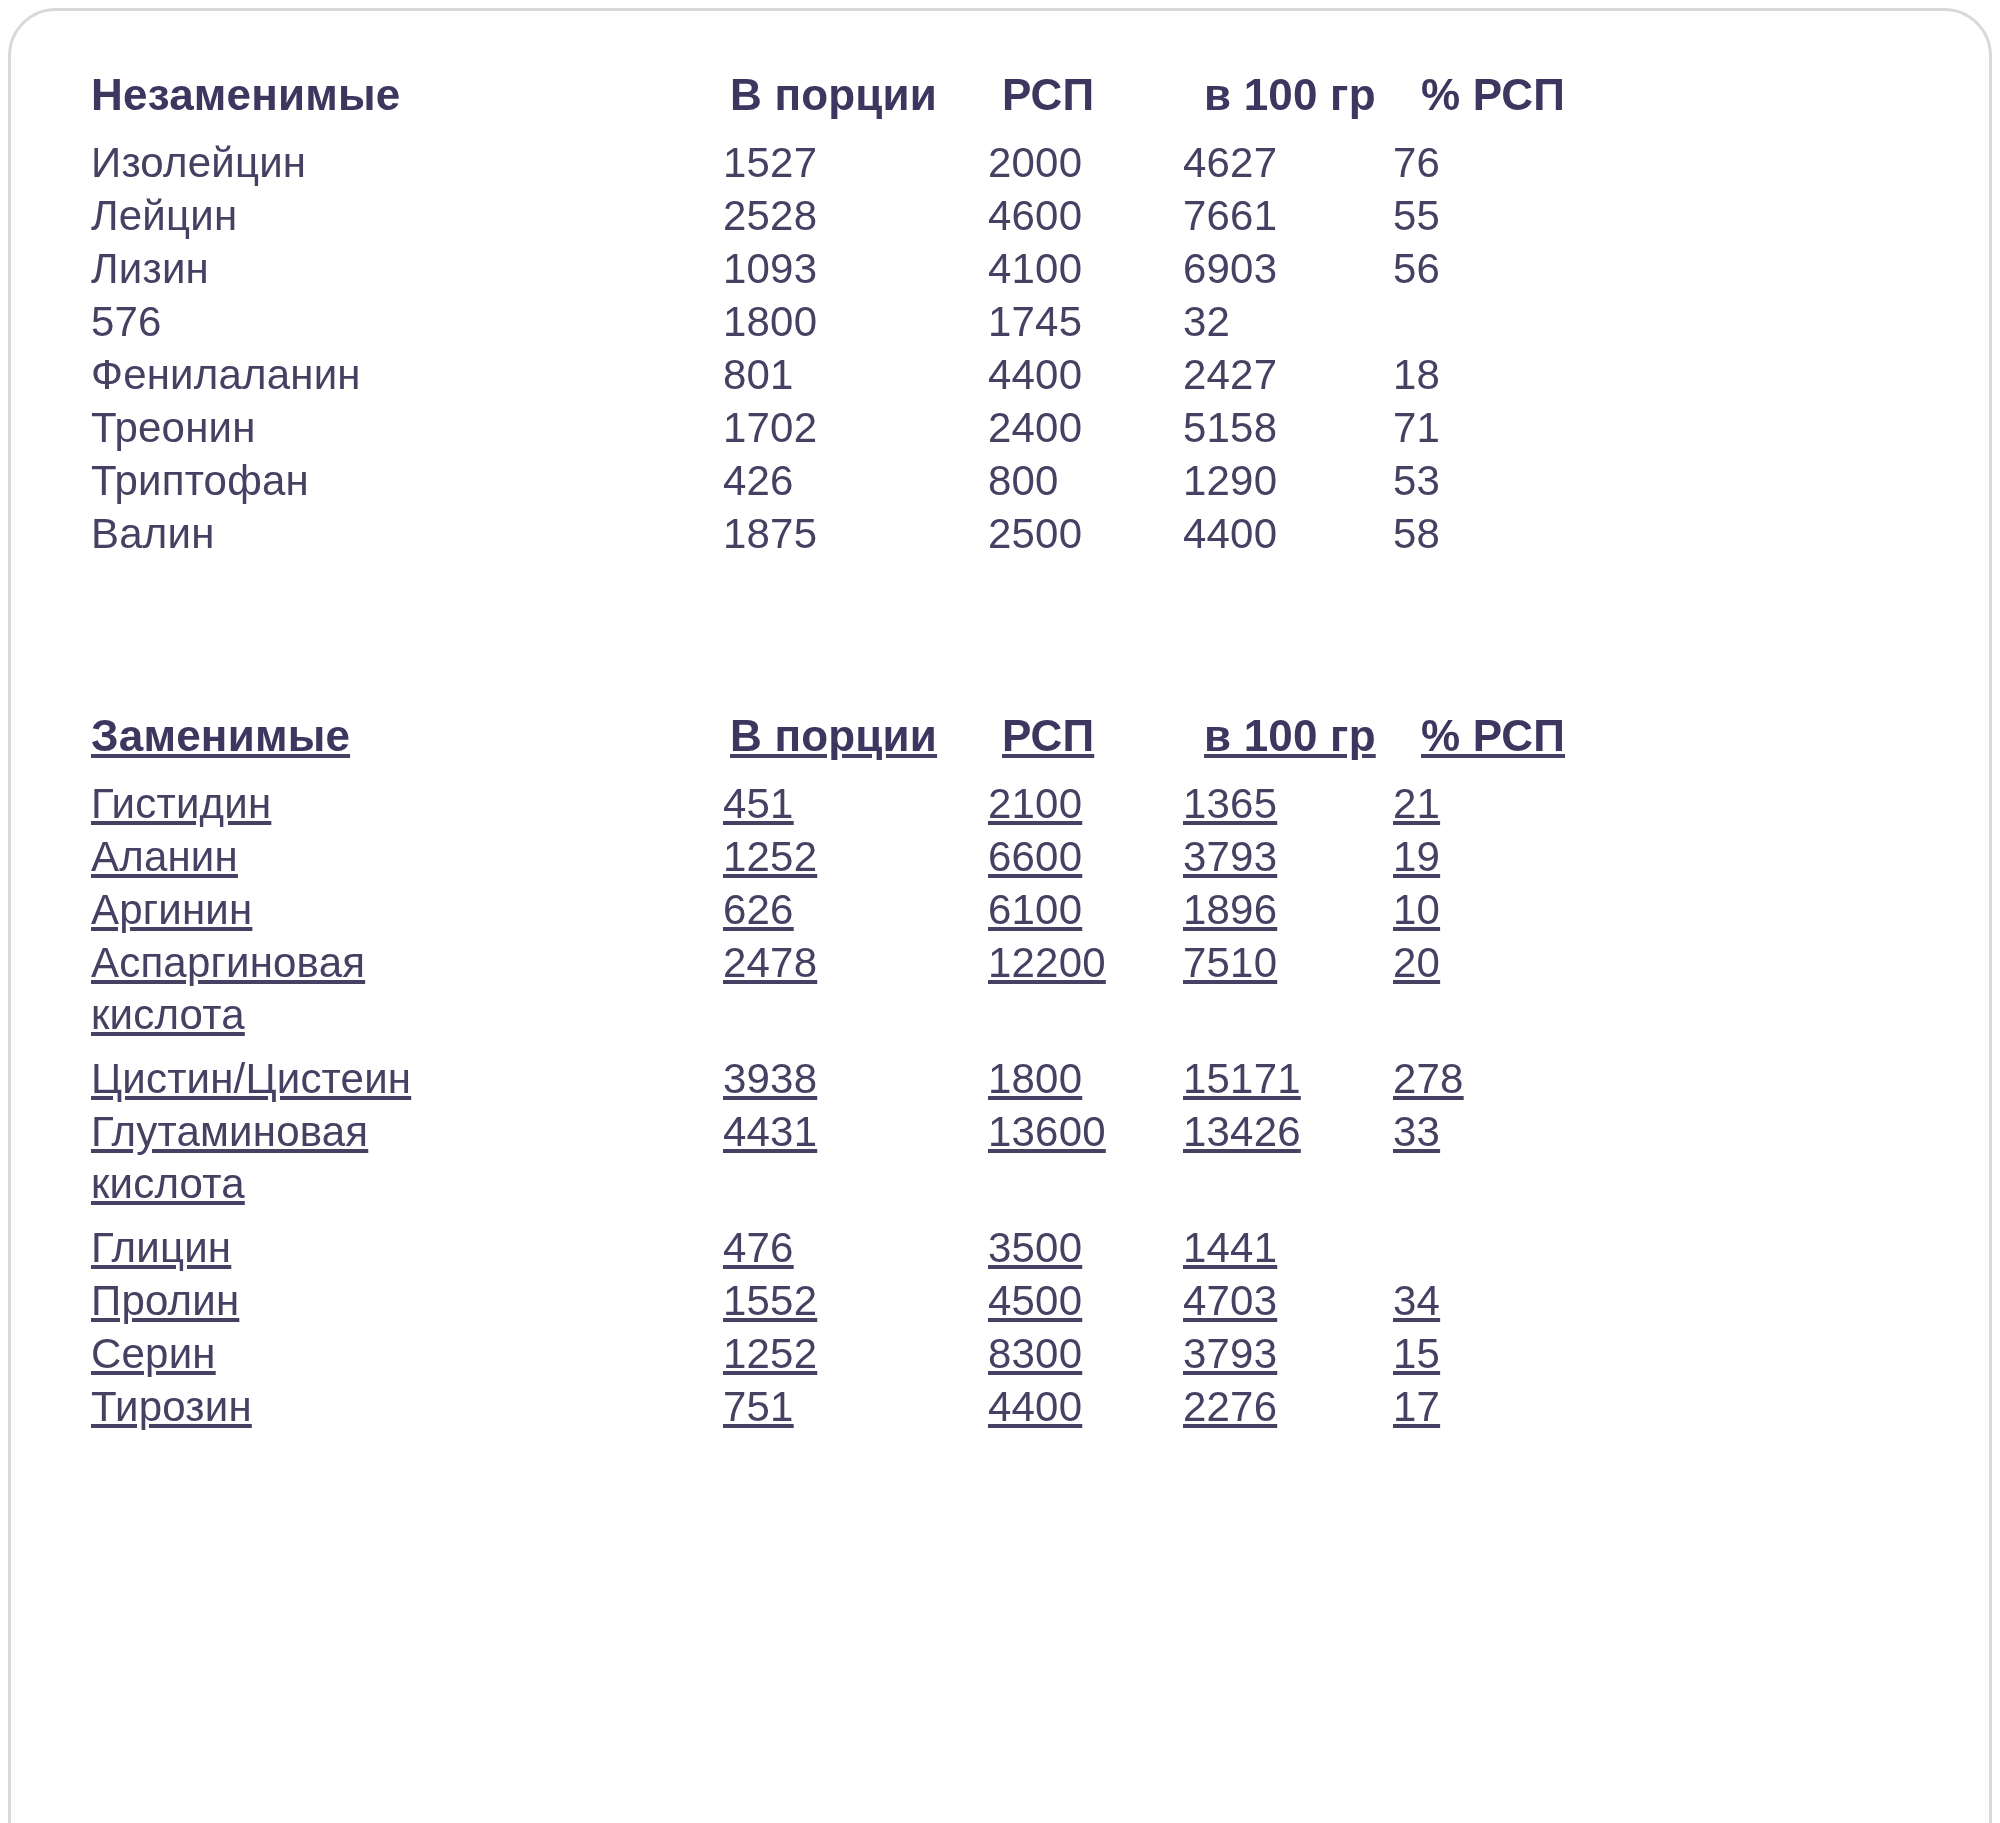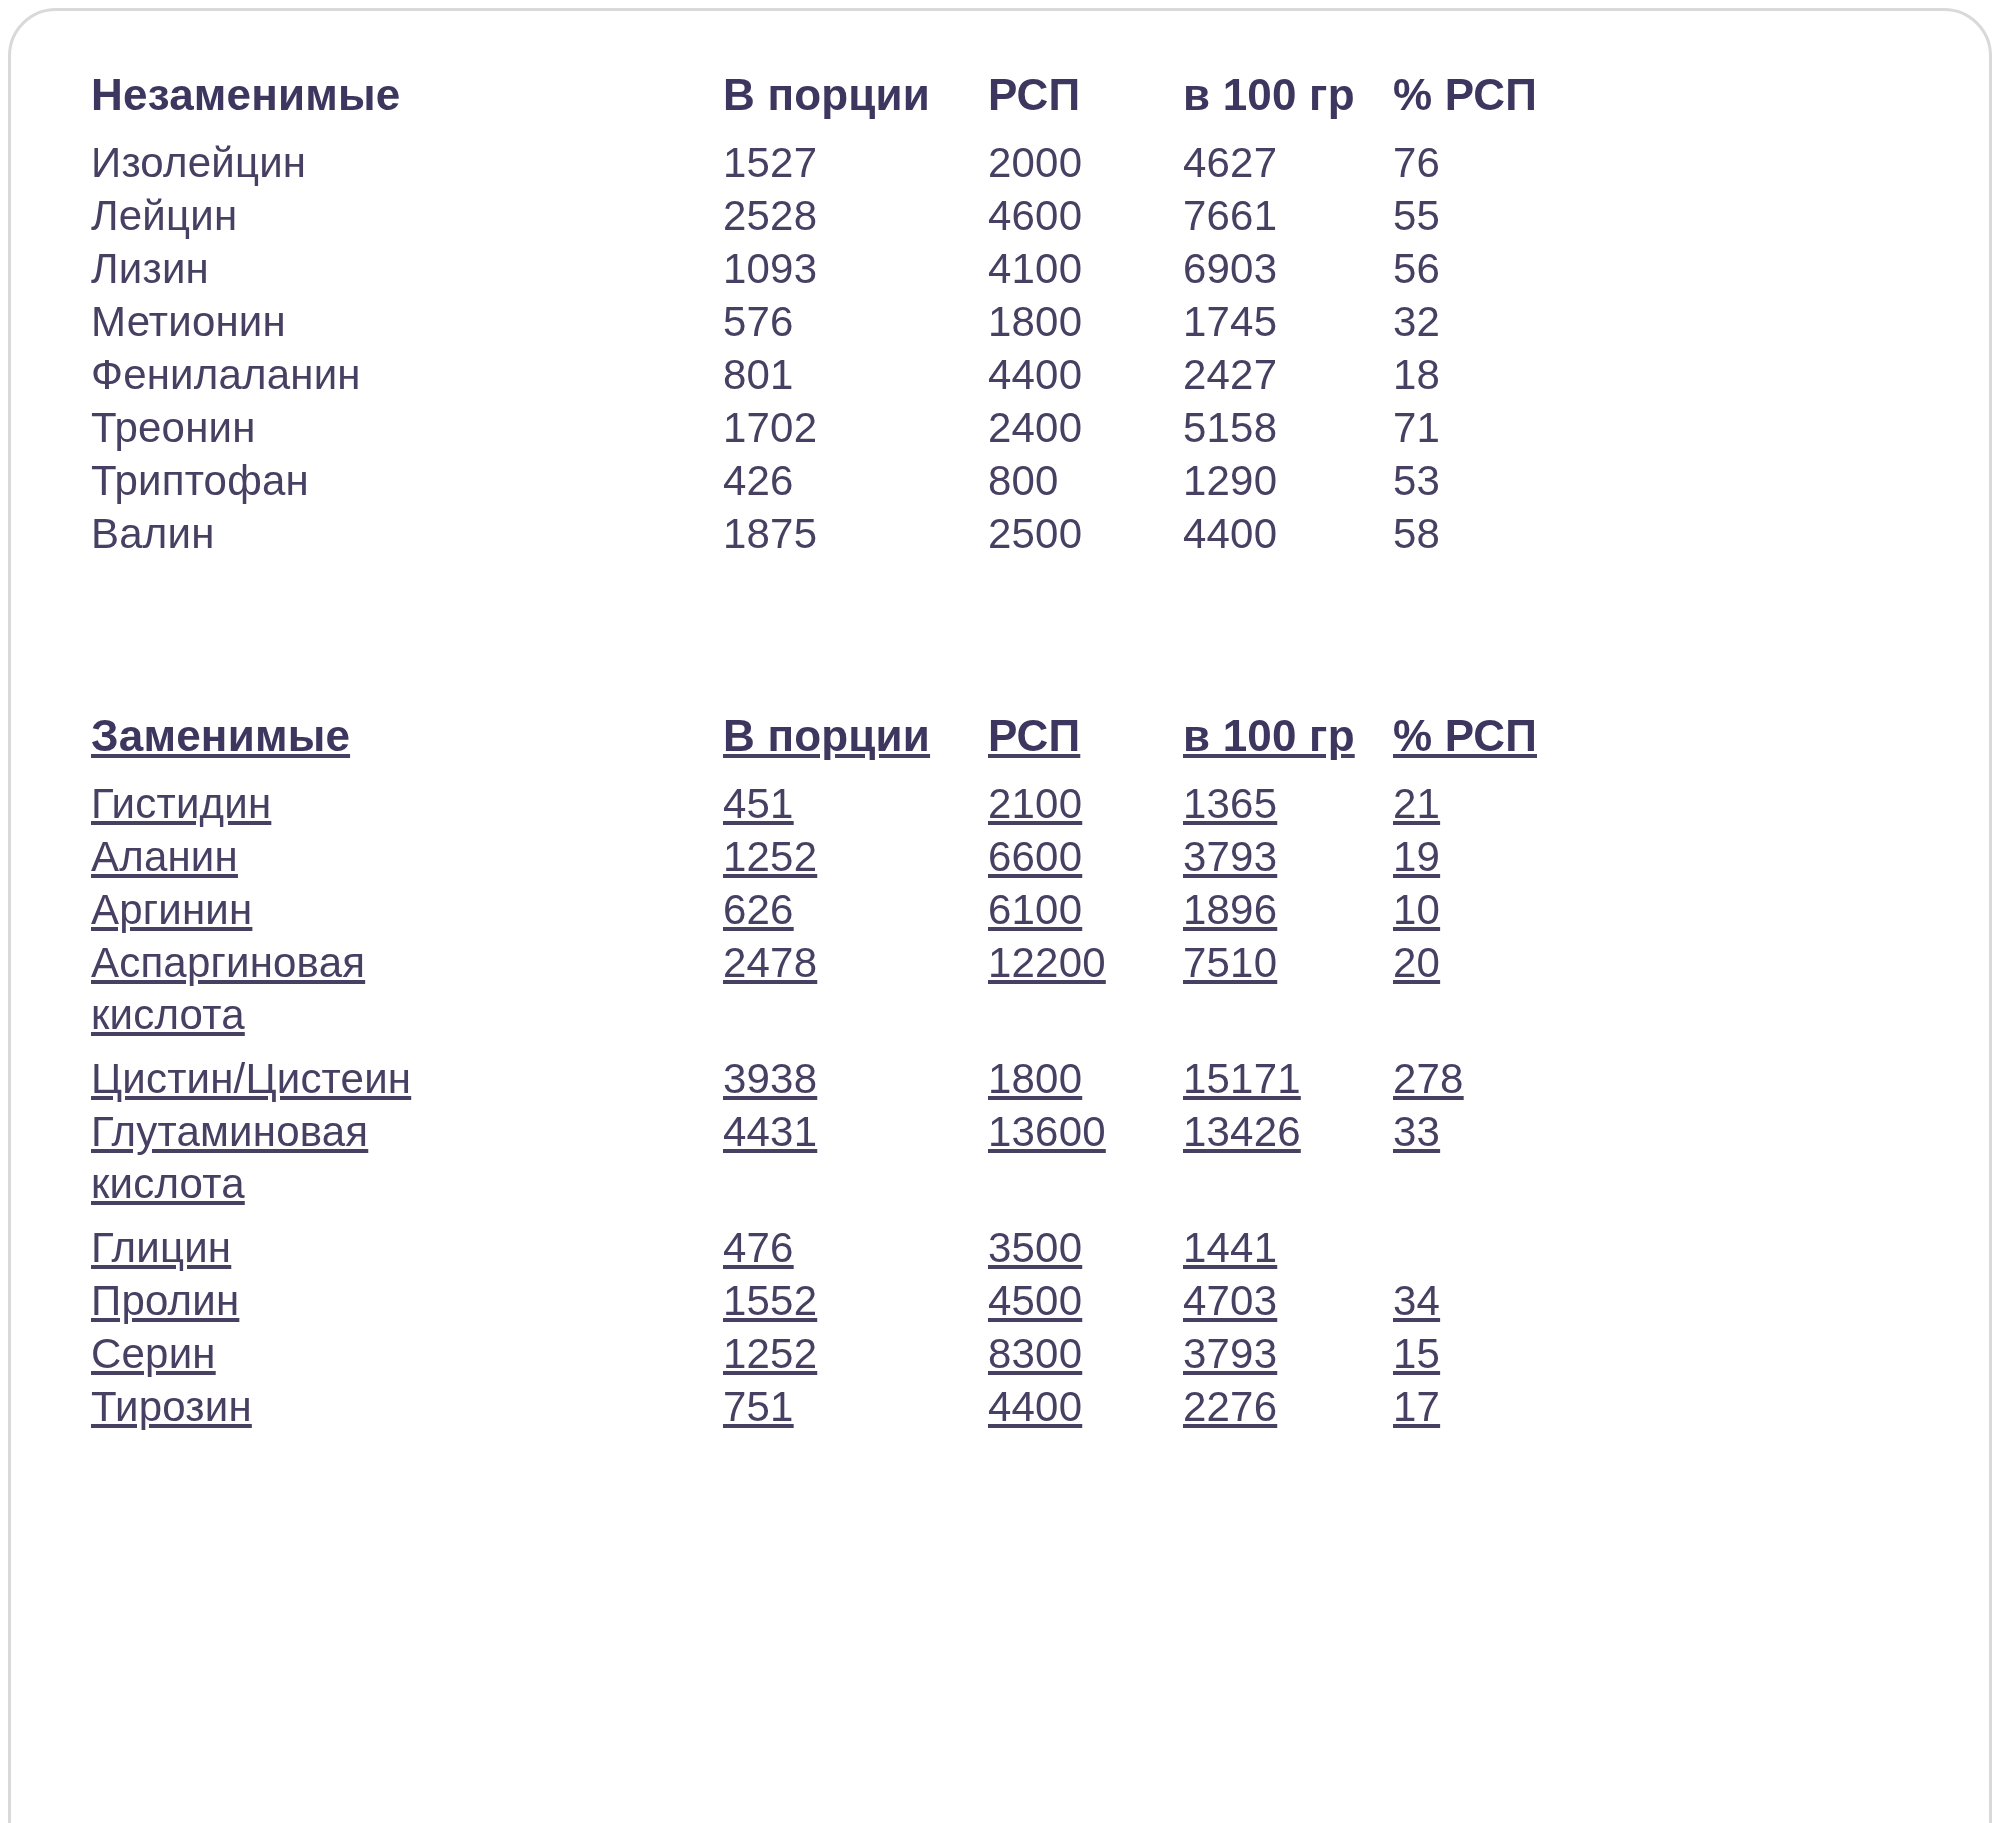--- a/index.html
+++ b/index.html
@@ -41,20 +41,21 @@
     line-height: 52px;
     color: #474063;
     letter-spacing: 0.2px;
     white-space: pre-line;
   }
   .cell.name {
     max-width: 390px;
   }
   .row.head {
     margin-bottom: 16px;
+    gap: 7px;
   }
   .row.head .cell {
     font-weight: 700;
     font-size: 44px;
     color: #3d3760;
   }
   .row.body-row {
     margin-bottom: 1px;
   }
   .row.body-row.tall {
@@ -89,21 +90,20 @@
           <div class="cell">55</div>
         </div>
         <div class="row body-row">
           <div class="cell name">Лизин</div>
           <div class="cell">1093</div>
           <div class="cell">4100</div>
           <div class="cell">6903</div>
           <div class="cell">56</div>
         </div>
         <div class="row body-row">
-          <div class="cell name">Метионин</div>
           <div class="cell">576</div>
           <div class="cell">1800</div>
           <div class="cell">1745</div>
           <div class="cell">32</div>
         </div>
         <div class="row body-row">
           <div class="cell name">Фенилаланин</div>
           <div class="cell">801</div>
           <div class="cell">4400</div>
           <div class="cell">2427</div>

